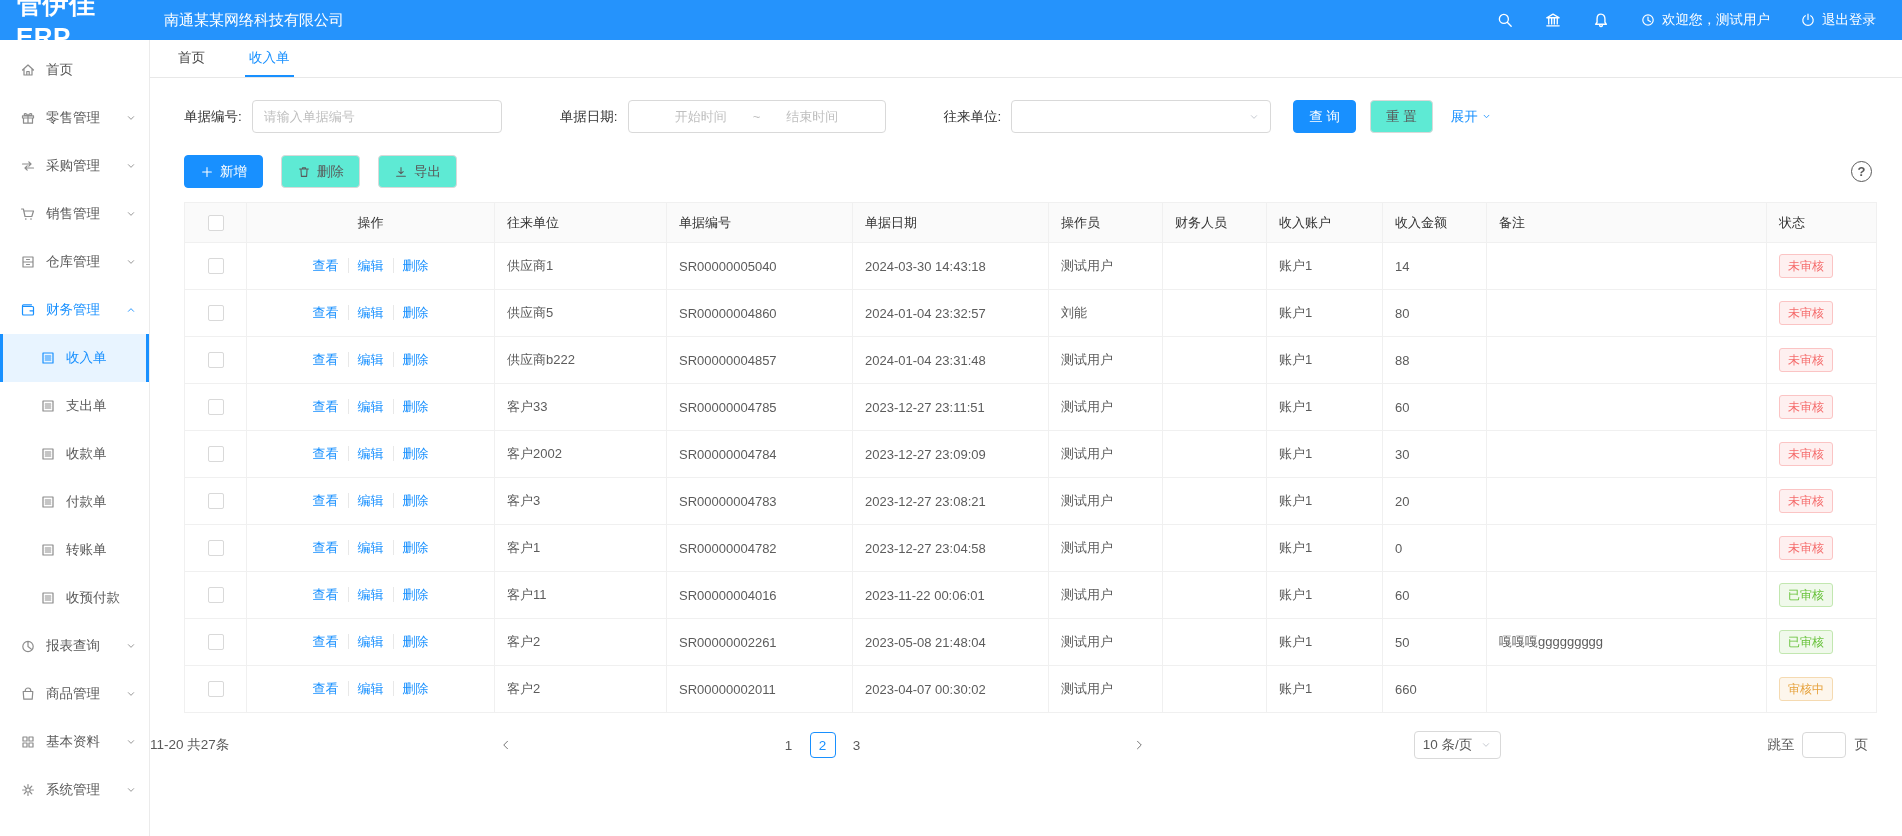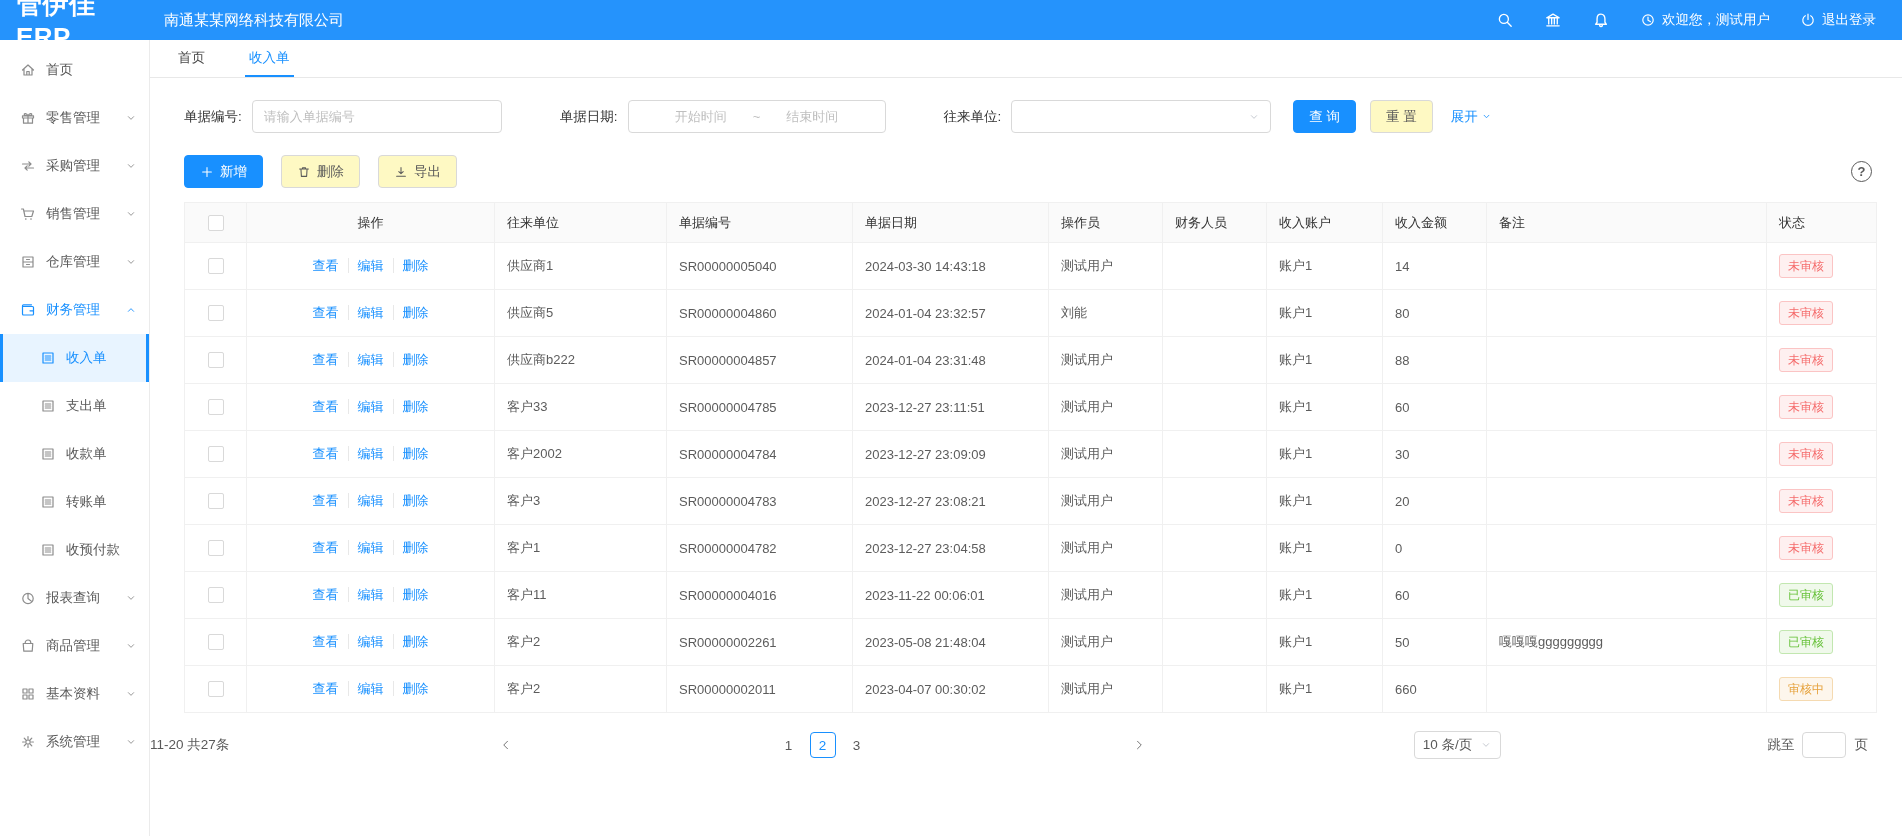--- a/index.html
+++ b/index.html
@@ -39,21 +39,21 @@
 
   
   .filterbar { display:flex; align-items:center; padding:22px 30px 14px 34px; }
   .f-label { color:#333; font-size:13.5px; margin-right:10px; white-space:nowrap; }
   .f-input { width:250px; height:33px; border:1px solid #d9d9d9; border-radius:4px; padding:13px 11px; font-size:13px; color:#595959; outline:none; font-family:inherit; }
   .f-input::placeholder { color:#bfbfbf; }
   .gap { width:58px; flex-shrink:1; }
   .date-range { width:258px; height:33px; border:1px solid #d9d9d9; border-radius:4px; display:flex; align-items:center; justify-content:center; gap:26px; color:#bfbfbf; font-size:13px; cursor:text; }
   .select-box { width:260px; height:33px; border:1px solid #d9d9d9; border-radius:4px; display:flex; align-items:center; justify-content:flex-end; padding:0 10px; cursor:pointer; background:#fff; }
   .sel-chev { width:12px; height:12px; color:#c0c4cc; display:inline-flex; }
-  .btn { height:33px; border-radius:4px; border:1px solid #d9d9d9; background:#fef9c3; color:#595959; font-size:13.5px; padding:0 15px; cursor:pointer; display:inline-flex; align-items:center; gap:6px; font-family:inherit; white-space:nowrap; }
+  .btn { height:33px; border-radius:4px; border:1px solid #d9d9d9; background:#5eead4; color:#595959; font-size:13.5px; padding:0 15px; cursor:pointer; display:inline-flex; align-items:center; gap:6px; font-family:inherit; white-space:nowrap; }
   .btn.primary { background:#1890ff; border-color:#1890ff; color:#fff; }
   .btn-search { margin-left:22px; }
   .btn-reset { margin-left:14px; }
   .expand-link { color:#1890ff; font-size:13.5px; margin-left:18px; cursor:pointer; display:inline-flex; align-items:center; gap:3px; }
   .expand-link .chev { width:11px; height:11px; display:inline-flex; }
 
   
   .toolbar { display:flex; align-items:center; padding:8px 30px 14px 34px; }
   .btn-ic { width:14px; height:14px; display:inline-flex; }
   .toolbar .btn { margin-right:18px; }
@@ -217,20 +217,28 @@
         </span>
         <span>支出单</span>
       </div>
       <div class="menu-item sub">
         <span class="mi-icon">
           <svg viewBox="0 0 16 16" fill="none" stroke="currentColor" stroke-width="1.2" stroke-linecap="round" stroke-linejoin="round">
             <path d="M3 3 H13 V13 H3 Z M5.3 6 H10.7 M5.3 8 H10.7 M5.3 10 H10.7"></path>
           </svg>
         </span>
         <span>收款单</span>
+      </div>
+      <div class="menu-item sub">
+        <span class="mi-icon">
+          <svg viewBox="0 0 16 16" fill="none" stroke="currentColor" stroke-width="1.2" stroke-linecap="round" stroke-linejoin="round">
+            <path d="M3 3 H13 V13 H3 Z M5.3 6 H10.7 M5.3 8 H10.7 M5.3 10 H10.7"></path>
+          </svg>
+        </span>
+        <span>付款单</span>
       </div>
       <div class="menu-item sub">
         <span class="mi-icon">
           <svg viewBox="0 0 16 16" fill="none" stroke="currentColor" stroke-width="1.2" stroke-linecap="round" stroke-linejoin="round">
             <path d="M3 3 H13 V13 H3 Z M5.3 6 H10.7 M5.3 8 H10.7 M5.3 10 H10.7"></path>
           </svg>
         </span>
         <span>转账单</span>
       </div>
       <div class="menu-item sub">

